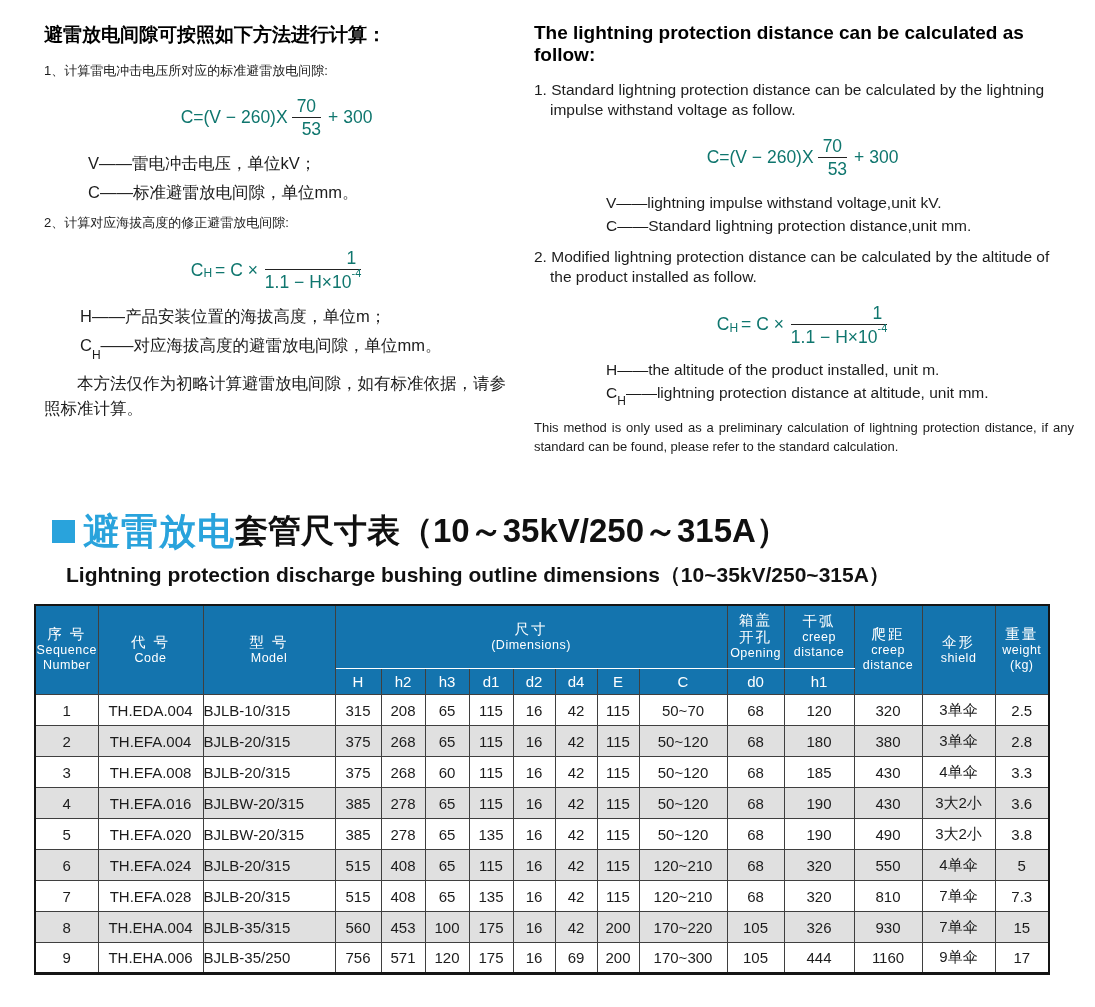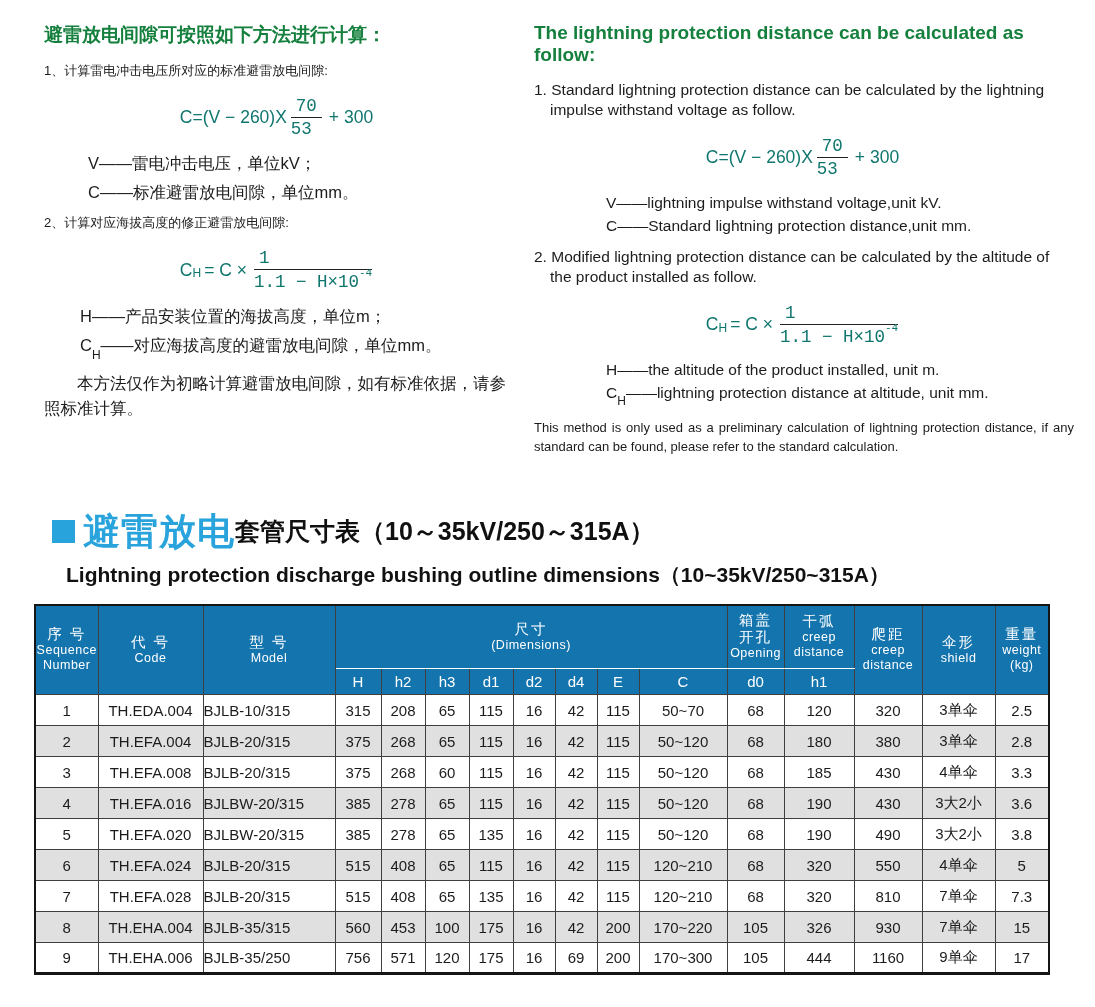--- a/index.html
+++ b/index.html
@@ -3,42 +3,42 @@
 <meta charset="utf-8">
 <style>
   * { margin:0; padding:0; box-sizing:border-box; }
   body { background:#ffffff; font-family:"Liberation Sans","DejaVu Sans",sans-serif; color:#1c1c1c; }
   .page { position:relative; width:1095px; height:1007px; background:#fff; overflow:hidden; }
 
   .top-row { display:flex; padding:16px 10px 0 44px; gap:22px; }
   .col-left { width:468px; flex-shrink:0; }
   .col-right { width:540px; }
 
-  .sec-title { font-size:19px; font-weight:bold; color:#15803d; margin:6px 0 14px; }
+  .sec-title { font-size:19px; font-weight:bold; color:#000000; margin:6px 0 14px; }
   .cn p.item { font-size:13px; margin:10px 0 6px; }
   .cn p.def { font-size:16.5px; margin:7px 0 7px 44px; }
   .cn p.def2 { font-size:16.5px; margin:7px 0 7px 36px; }
   .cn .note { font-size:16.5px; line-height:1.55; text-indent:2em; margin-top:12px; }
 
   .en p.item { font-size:15.5px; line-height:1.3; margin:12px 0 8px; padding-left:16px; text-indent:-16px; }
   .en p.def { font-size:15.5px; margin:5px 0 5px 72px; }
   .en .note { font-size:13px; line-height:1.45; text-align:justify; margin-top:14px; }
 
   .formula { display:flex; align-items:center; justify-content:center; font-size:17.5px; margin:16px 0 14px; color:#0f766e; }
   .formula .gap { margin:0 3px; }
-  .frac { display:inline-flex; flex-direction:column; text-align:left; margin:0 4px; line-height:1.15;font-family:Liberation Mono, monospace; }
+  .frac { display:inline-flex; flex-direction:column; text-align:right; margin:0 4px; line-height:1.15; }
   .frac .num { border-bottom:1.5px solid #222; padding:0 5px 1px; }
   .frac .den { padding-top:1px; }
   sub.h { font-size:12px; position:relative; top:3px; }
   sup.e { font-size:11px; position:relative; top:-4px; }
 
   .section-heading { margin:50px 0 0 52px; display:flex; align-items:center; }
   .bullet { width:23px; height:23px; background:#29a3dc; margin-right:8px; flex-shrink:0; }
   .zh-blue { color:#29a3dc; font-size:37px; font-weight:bold; letter-spacing:1px; }
-  .zh-black { color:#101010; font-size:25px; font-weight:bold; }
+  .zh-black { color:#101010; font-size:33px; font-weight:bold; }
   .subtitle { font-size:21px; font-weight:bold; color:#111; margin:4px 0 0 66px; }
 
   .dim-table { border-collapse:collapse; table-layout:fixed; width:1016px; margin:15px 0 0 34px;
                border:2px solid #151515; border-bottom-width:3px; }
   .dim-table th, .dim-table td { border:1px solid #3f3f3f; text-align:center; overflow:hidden; }
   .dim-table thead th { background:#1474ae; color:#fff; font-weight:normal; padding:2px 0; }
   .dim-table thead tr.top th { height:64px; }
   .dim-table thead tr.sub th { height:26px; font-size:15px; border-top:1px solid #fff; }
   .dim-table thead tr.top th.has-sub { border-bottom:1px solid #fff; }
   .th-zh { font-size:14.5px; line-height:17px; letter-spacing:2px; }

